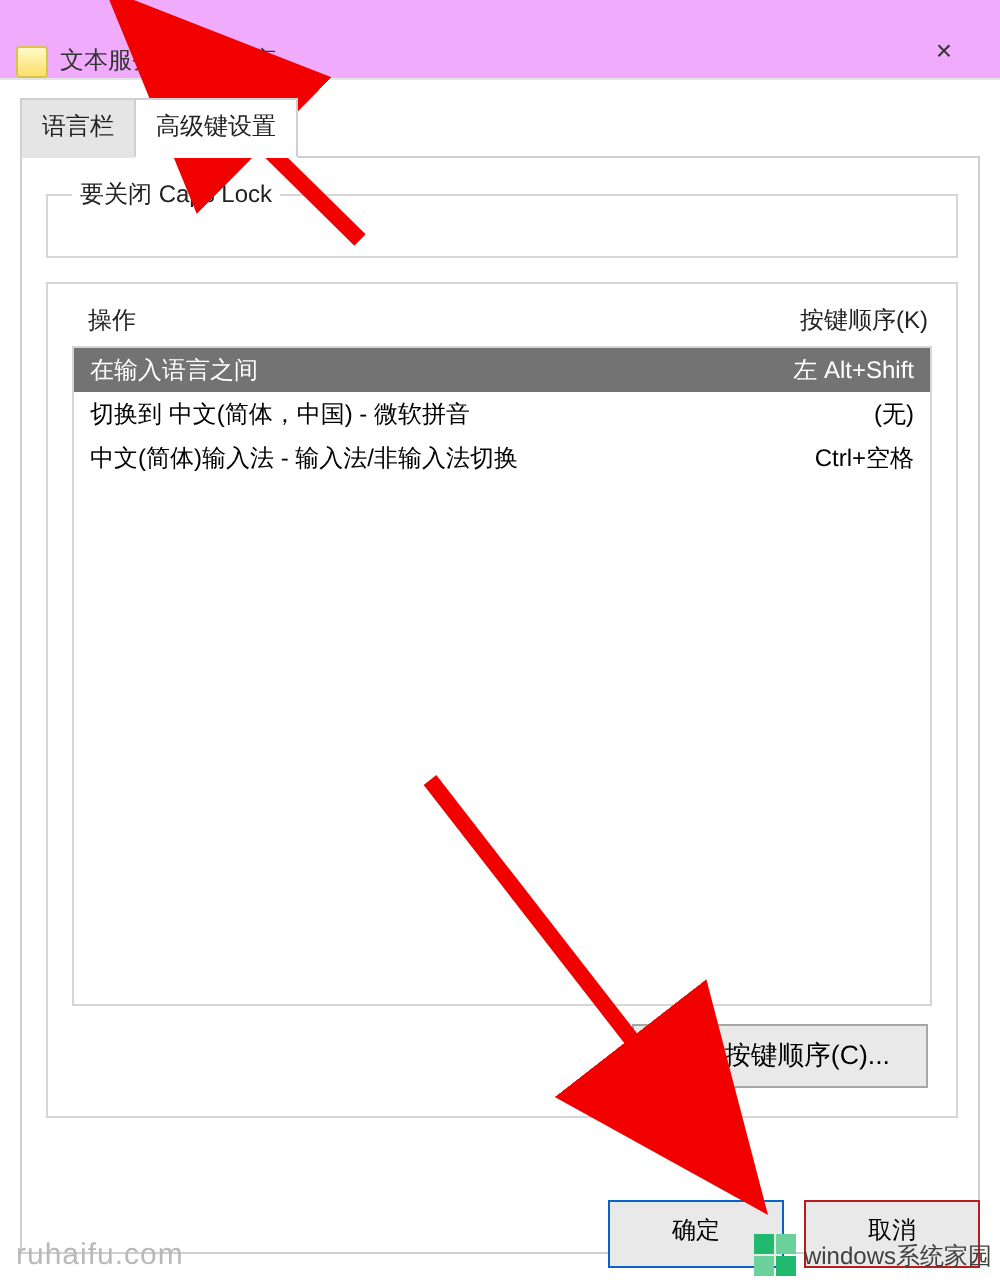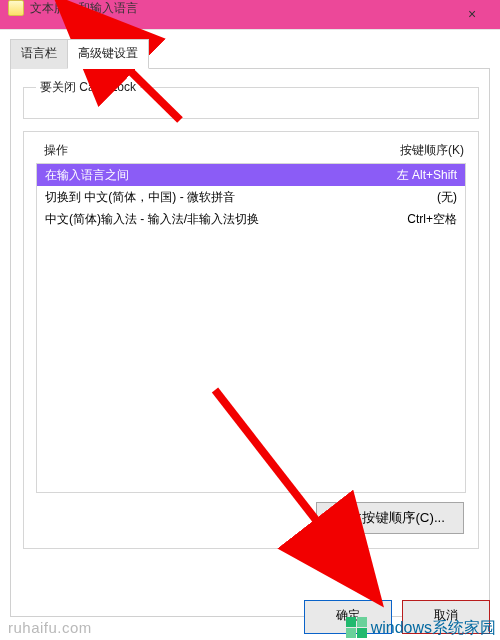--- a/index.html
+++ b/index.html
@@ -7,25 +7,25 @@
     margin: 0;
     font-family: "Microsoft YaHei", "Segoe UI", sans-serif;
     font-size: 12px;
     background: #fff;
     width: 500px;
     height: 640px;
     overflow: hidden;
     position: relative;
   }
   .titlebar {
-    height: 30px;
-    display: flex;
-    align-items: flex-start;
+    height: 40px;
+    display: flex;
+    align-items: flex-end;
     padding: 0 8px;
-    background: #ec4899;
+    background: #f0abfc;
     border-bottom: 1px solid #e5e5e5;
   }
   .title-icon {
     width: 16px; height: 16px;
     border-radius: 2px;
     margin-right: 6px;
     background: linear-gradient(#fff9c8,#fde069);
     border: 1px solid #d7c24c;
   }
   .title-text { flex: 1; color: #333; }
@@ -88,21 +88,21 @@
     height: 330px;
     background: #fff;
     overflow: hidden;
   }
   .hk-row {
     display: flex;
     justify-content: space-between;
     padding: 2px 8px;
     line-height: 18px;
   }
-  .hk-row.selected { background: #8b5cf6; color: #fff; }
+  .hk-row.selected { background: #737373; color: #fff; }
   .hk-action { white-space: nowrap; overflow: hidden; text-overflow: ellipsis; margin-right: 10px; }
   .hk-key { white-space: nowrap; }
 
   .change-btn {
     position: absolute;
     right: 14px;
     bottom: 14px;
     padding: 6px 18px;
     border: 1px solid #a6a6a6;
     background: #e9e9e9;
@@ -145,21 +145,21 @@
   .brand .logo4 {
     display: grid;
     grid-template-columns: 10px 10px;
     grid-template-rows: 10px 10px;
     gap: 1px;
   }
   .brand .logo4 div:nth-child(1){background:#21b96e;}
   .brand .logo4 div:nth-child(2){background:#6ad19a;}
   .brand .logo4 div:nth-child(3){background:#6ad19a;}
   .brand .logo4 div:nth-child(4){background:#21b96e;}
-  .brand .btxt { color:#0369a1; font-size:16px; line-height:12px; }
+  .brand .btxt { color:#404040; font-size:12px; line-height:12px; }
 </style>
 </head>
 <body>
 
 <div class="titlebar">
   <div class="title-icon"></div>
   <div class="title-text">文本服务和输入语言</div>
   <div class="close-btn">×</div>
 </div>
 

